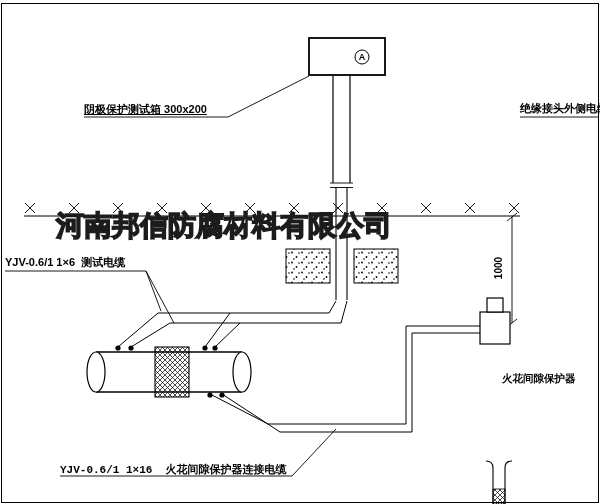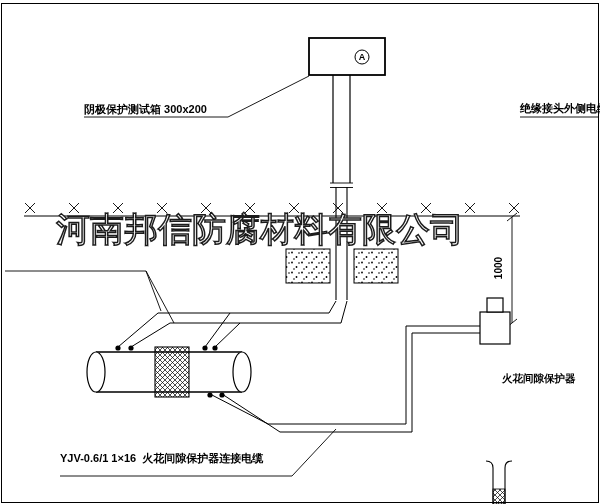--- a/index.html
+++ b/index.html
@@ -9,38 +9,38 @@
   }
   .frame{
     position:absolute;left:1px;right:1px;top:3px;bottom:1px;
     border:1.5px solid #000;pointer-events:none;
   }
   svg.lines{position:absolute;left:0;top:0;}
   .label{
     position:absolute;font-size:11px;font-weight:600;color:#000;
     white-space:pre;line-height:13px;
   }
-  .label-test-box{left:84px;top:103px;}
+  .label-test-box{left:84px;top:103px;text-decoration:underline;}
   .label-outer-cable{left:520px;top:102px;}
   .label-test-cable{left:5px;top:256px;}
   .label-spark{left:502px;top:372px;font-size:10.5px;}
-  .label-spark-cable{left:60px;top:452px;}
+  .label-spark-cable{left:60px;top:464px;font-family:Liberation Mono, monospace;}
   .dim-label{
     position:absolute;left:470px;top:261px;width:60px;height:14px;
     text-align:center;transform:rotate(-90deg);transform-origin:center;
     font-size:10px;font-weight:600;
   }
   .ammeter{
     position:absolute;left:356px;top:51px;width:12px;height:12px;
     line-height:12px;text-align:center;font-size:9px;font-weight:700;
   }
   .watermark{
     position:absolute;left:56px;top:207px;
     font-family:"Liberation Serif",serif;
-    font-size:34px;font-weight:400;letter-spacing:0;
+    font-size:28px;font-weight:700;letter-spacing:0;
     color:#ffffff;-webkit-text-stroke:1.5px #1c1c1c;
     white-space:nowrap;pointer-events:none;
   }
 </style>
 </head>
 <body>
 
 <div class="canvas">
 
   <svg class="lines" width="600" height="504" viewBox="0 0 600 504">
@@ -103,20 +103,21 @@
     <path d="M493 504 L493 468 Q493 461 486 461 M505 504 L505 468 Q505 461 512 461" fill="none" stroke="#000" stroke-width="1.1"></path>
     <rect x="493" y="489" width="12" height="15" fill="url(#xhatch)" stroke="#000" stroke-width="0.8"></rect>
   </svg>
 
   <div class="watermark">河南邦信防腐材料有限公司</div>
 
   <div class="label label-test-box">阴极保护测试箱 300x200</div>
 
   <div class="label label-outer-cable">绝缘接头外侧电缆</div>
 
+  <div class="label label-test-cable">YJV-0.6/1 1×6  测试电缆</div>
 
   <div class="label label-spark">火花间隙保护器</div>
 
   <div class="label label-spark-cable">YJV-0.6/1 1×16  火花间隙保护器连接电缆</div>
 
   <div class="dim-label">1000</div>
 
   <div class="ammeter">A</div>
 
   <div class="frame"></div>

